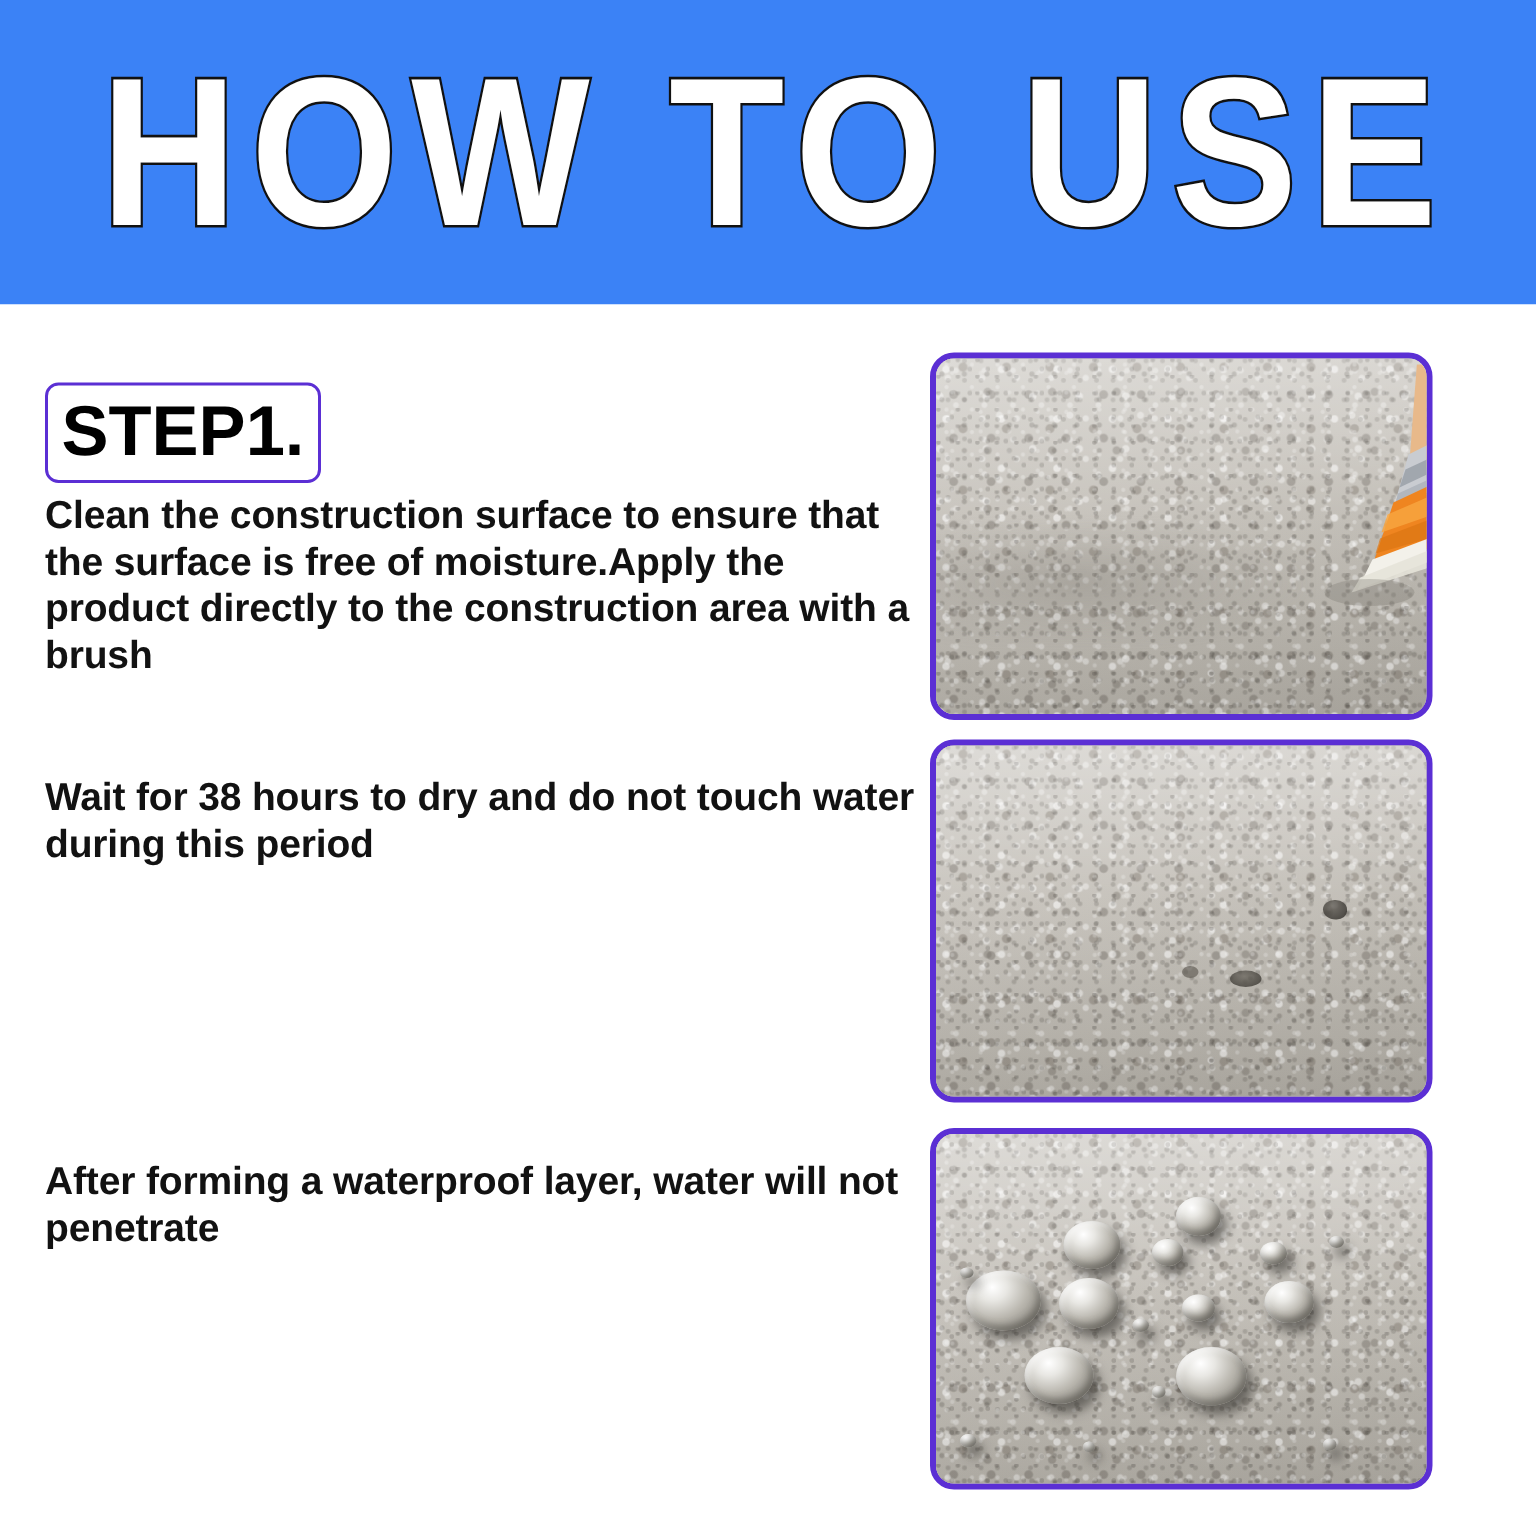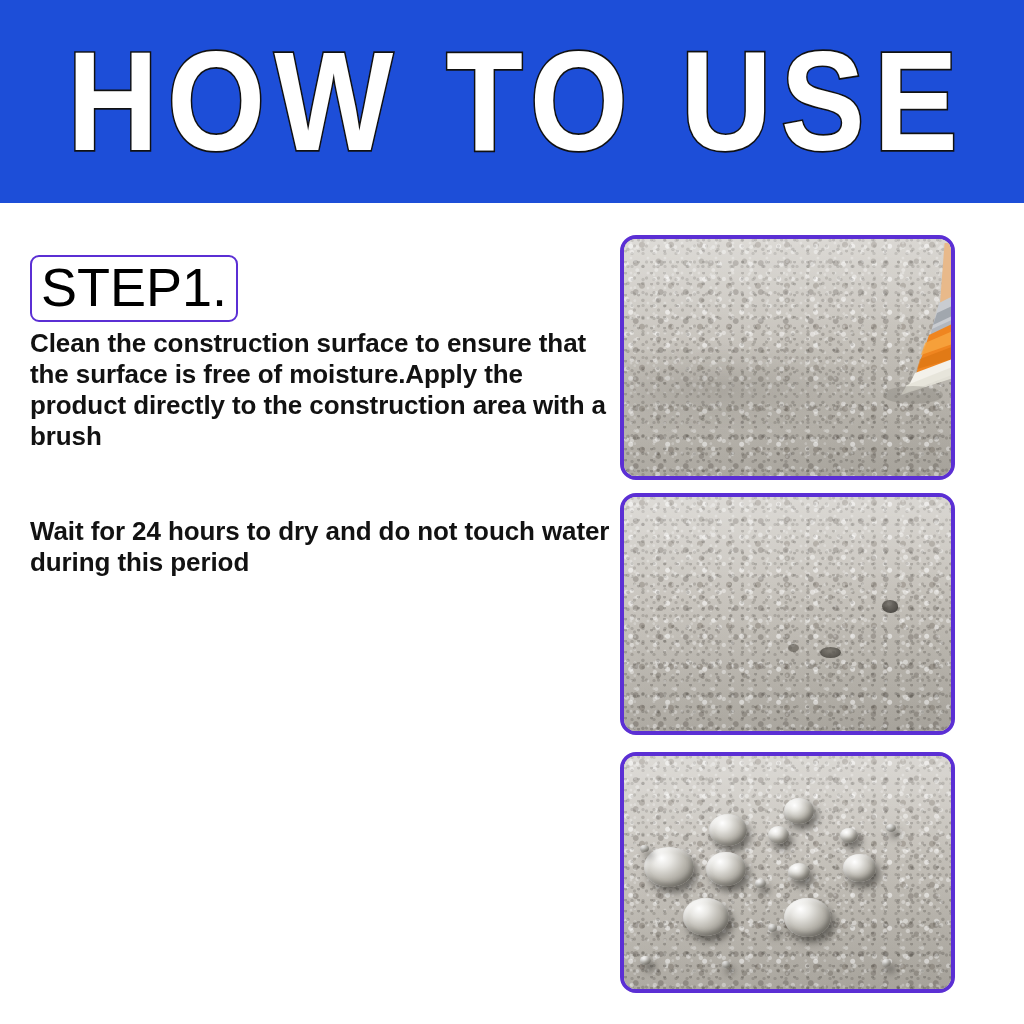--- a/index.html
+++ b/index.html
@@ -15,21 +15,21 @@
     position: relative;
   }
 
   
   .header-banner {
     position: absolute;
     left: 0;
     top: 0;
     width: 1024px;
     height: 203px;
-    background: #1d4ed8;
+    background: #3b82f6;
     overflow: hidden;
   }
   .header-title {
     position: absolute;
     left: 0;
     top: 0;
     width: 1024px;
     height: 203px;
     display: flex;
     align-items: center;
@@ -80,22 +80,22 @@
     display: inline-block;
     border: 2px solid #5b2fd4;
     border-radius: 9px;
     padding: 1px 9px 4px 9px;
     background: #ffffff;
     line-height: 1;
   }
   .step-badge-label {
     display: block;
     font-family: "Liberation Sans", sans-serif;
-    font-weight: 400;
-    font-size: 54px;
+    font-weight: 700;
+    font-size: 47px;
     line-height: 58px;
     color: #000000;
     letter-spacing: 0px;
     white-space: nowrap;
   }
   .step-desc {
     margin-top: 6px;
     font-family: "Liberation Sans", sans-serif;
     font-weight: 700;
     font-size: 26px;
@@ -201,24 +201,25 @@
   <div class="steps-column">
 
     <div class="step-block s1">
       <div class="step-badge">
         <span class="step-badge-label static-text">STEP1.</span>
       </div>
       <div class="step-desc static-text">Clean the construction surface to ensure that the surface is free of moisture.Apply the product directly to the construction area with a brush</div>
     </div>
 
     <div class="step-block s2">
-      <div class="step-desc static-text">Wait for 24 hours to dry and do not touch water during this period</div>
+      <div class="step-desc static-text">Wait for 38 hours to dry and do not touch water during this period</div>
     </div>
 
     <div class="step-block s3">
+      <div class="step-desc static-text">After forming a waterproof layer, water will not penetrate</div>
     </div>
 
   </div>
 
   <div class="photos-column">
 
     <div class="photo-frame p1">
       <div class="photo-surface"></div>
       <div class="photo-grain"></div>
       <div class="photo-top-light"></div>

